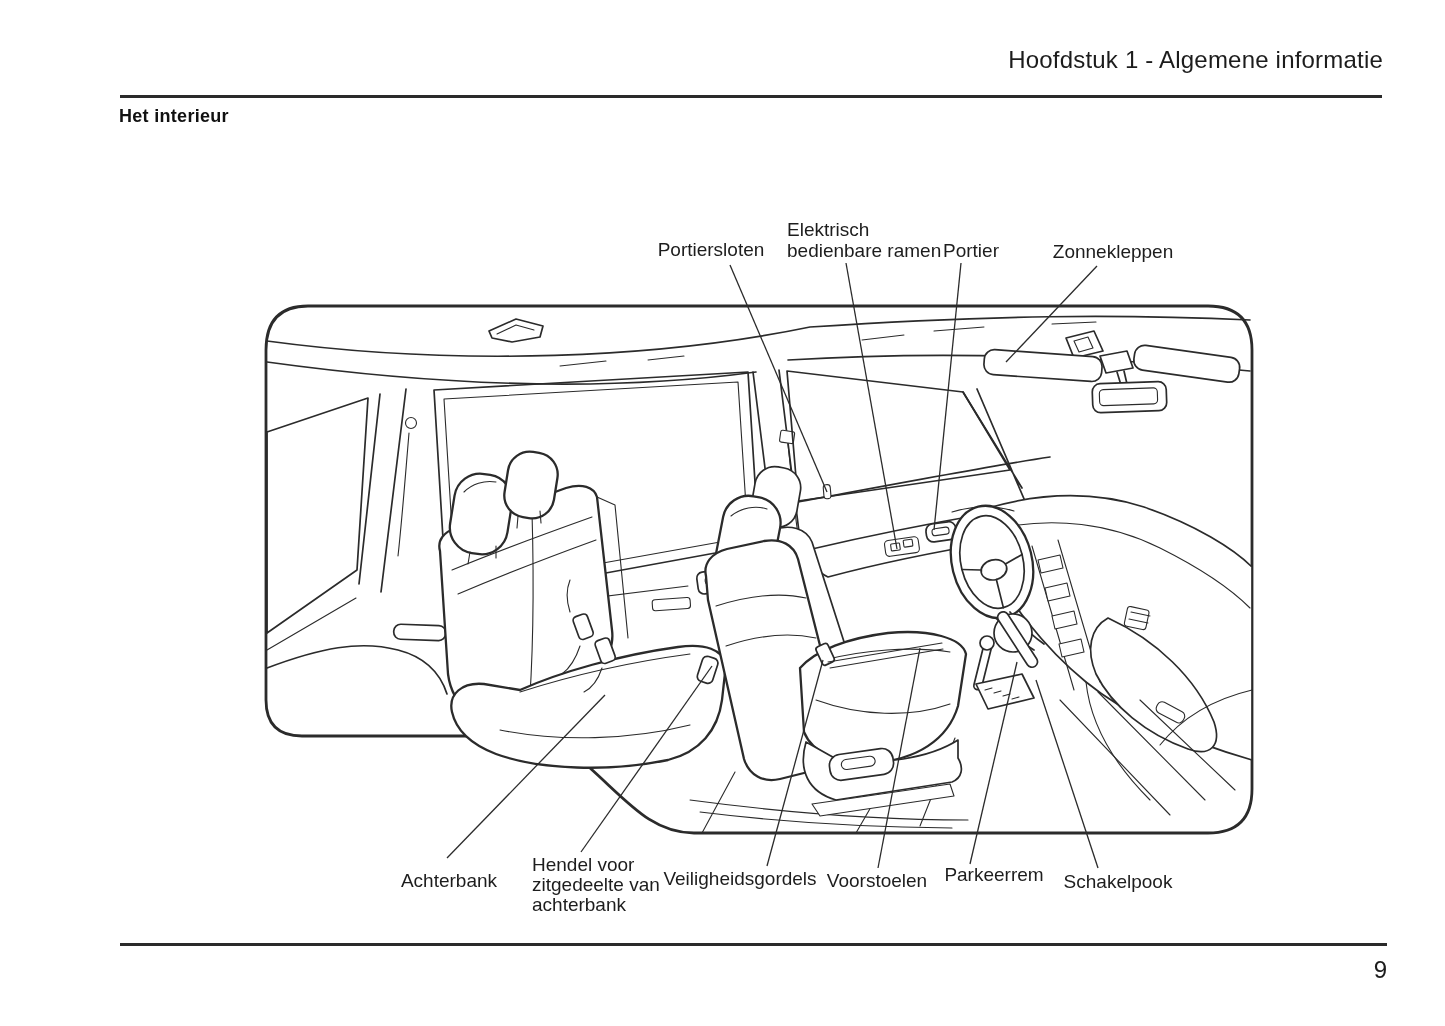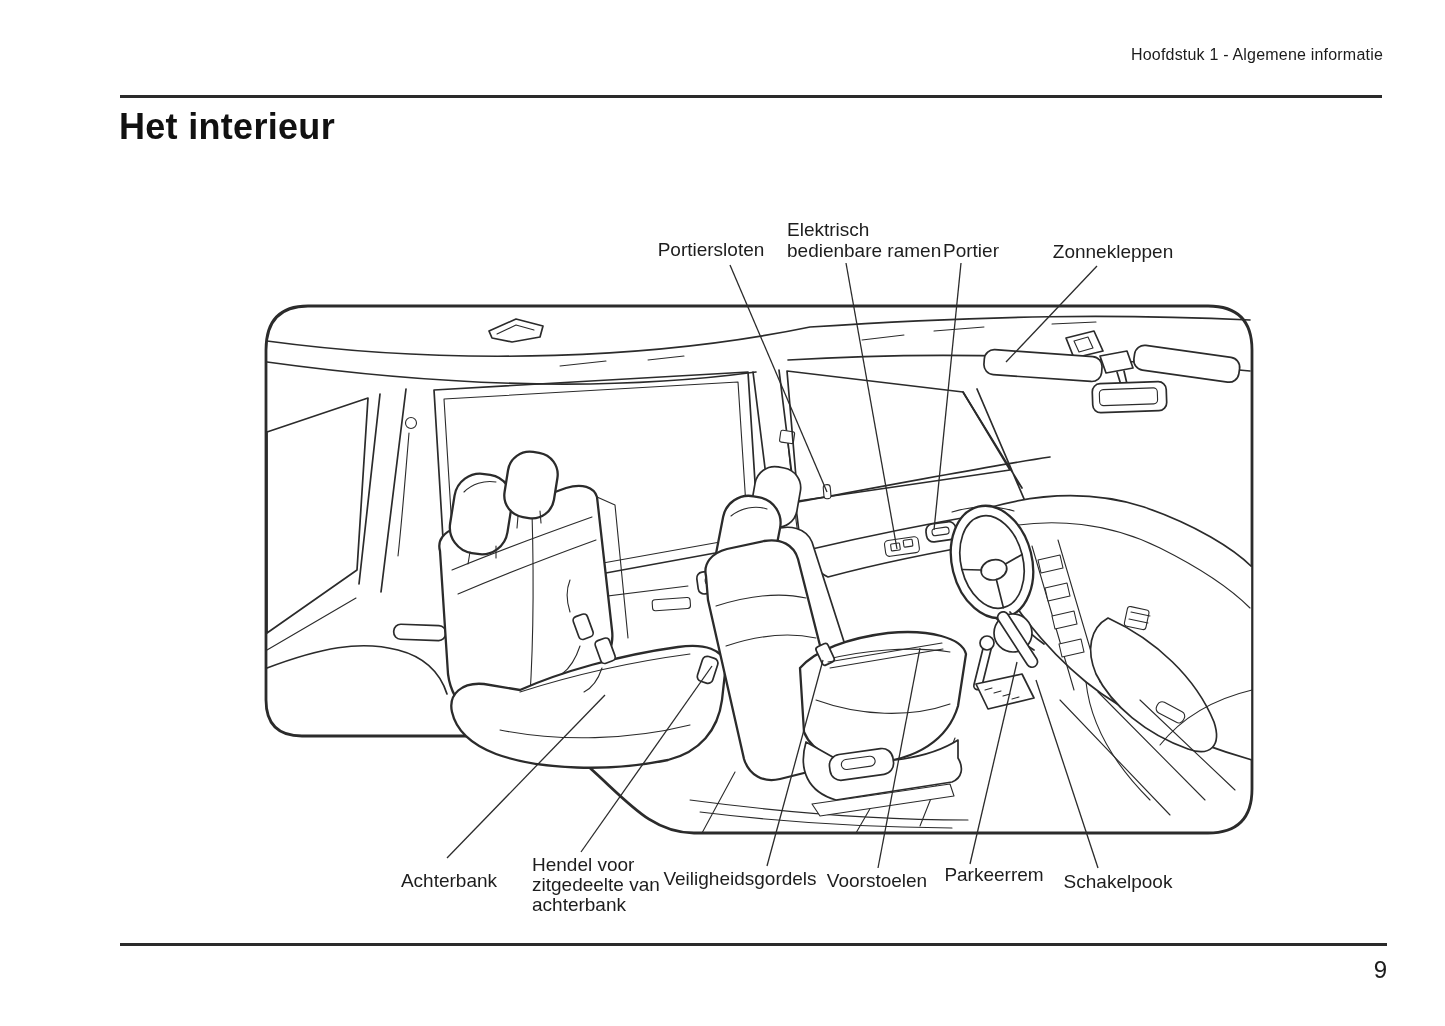--- a/index.html
+++ b/index.html
@@ -7,36 +7,36 @@
     position:relative;
     width:1445px;height:1026px;
     background:#ffffff;
     font-family:"Liberation Sans", sans-serif;
     color:#1c1c1c;
     overflow:hidden;
   }
   .header-text{
     position:absolute;
     top:46px;right:62px;
-    font-size:16px;
+    font-size:24px;
     letter-spacing:0.2px;
     color:#1c1c1c;
     white-space:nowrap;
     text-align:center;
   }
   .rule-top{
     position:absolute;
     left:120px;top:95px;
     width:1262px;height:3px;
     background:#2a2a2a;
   }
   .page-title{
     position:absolute;
     left:119px;top:106px;
-    font-size:36px;
+    font-size:18px;
     font-weight:bold;
     letter-spacing:0.3px;
     color:#111;
     white-space:nowrap;
   }
   .rule-bottom{
     position:absolute;
     left:120px;top:943px;
     width:1267px;height:3px;
     background:#2a2a2a;

